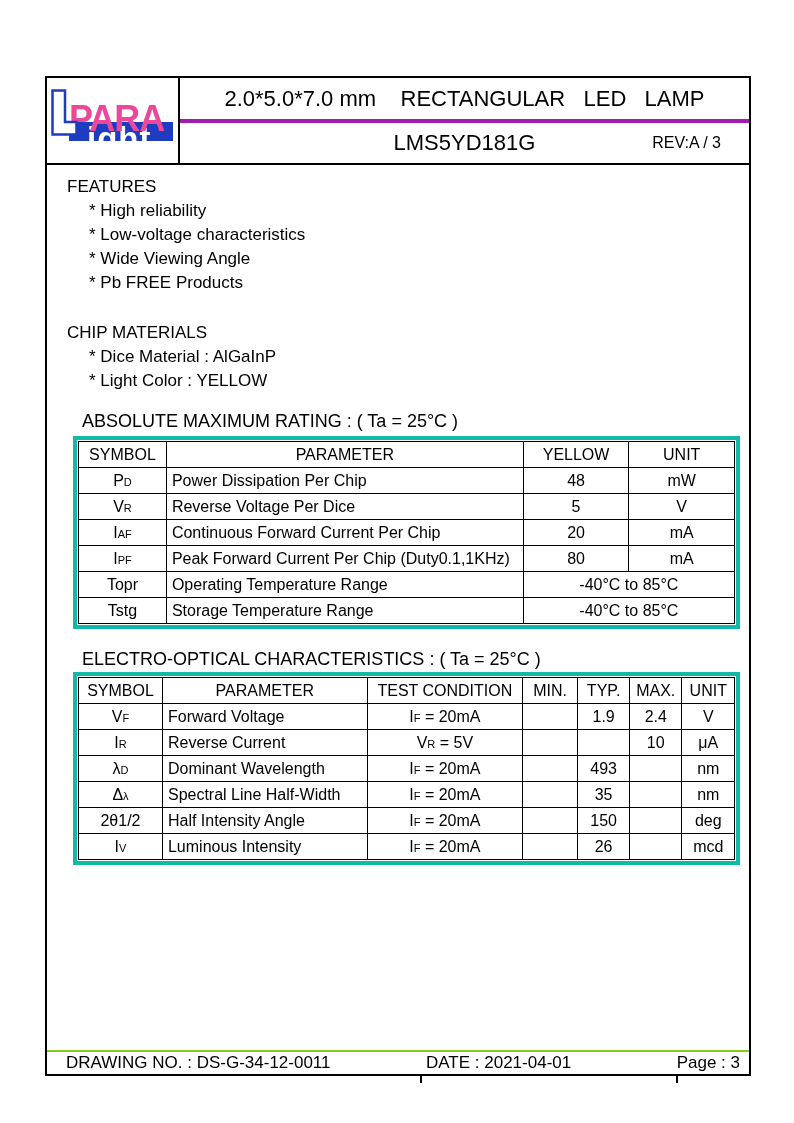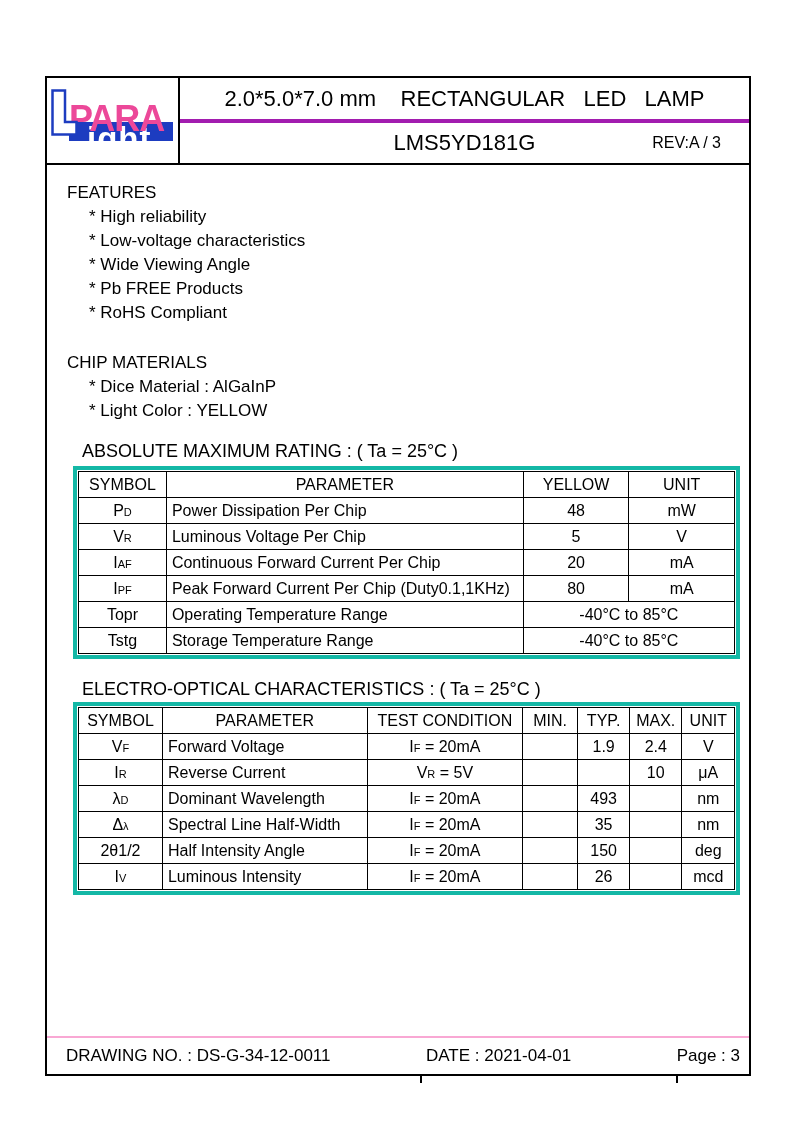--- a/index.html
+++ b/index.html
@@ -26,37 +26,37 @@
   }
   .logo-l { position:absolute; left:4px; top:11px; z-index:3; }
   .title-cell { flex:1; display:flex; flex-direction:column; }
   .title-row1 {
     height:45px; border-bottom:4px solid #a21caf; display:flex; align-items:center;
     justify-content:center; font-size:22px; white-space:pre;
   }
   .title-row2 { flex:1; position:relative; display:flex; align-items:center; justify-content:center; font-size:22px; }
   .rev { position:absolute; right:28px; top:50%; transform:translateY(-50%); font-size:16px; }
   
-  .doc-body { flex:1; padding-top:16px; overflow:hidden; }
+  .doc-body { flex:1; padding-top:10px; overflow:hidden; }
   .sec-heading { margin-left:20px; font-size:17px; line-height:24px; }
   .bullet { margin-left:42px; font-size:17px; line-height:24px; }
   .chip-section { margin-top:26px; }
   .tbl-heading { margin:16px 0 3px 35px; font-size:18px; line-height:24px; white-space:pre; }
   .tbl-heading.second { margin-top:18px; margin-bottom:1px; }
   .tbl-wrap { margin-left:26px; width:667px; border:4px solid #14b8a6; padding:1px; }
   table { width:100%; border-collapse:collapse; table-layout:fixed; }
   th, td {
     border:1.5px solid #000; height:26px; font-size:16px; font-weight:normal;
     padding:0; text-align:center; overflow:hidden; vertical-align:middle;
   }
   td.param { text-align:left; padding-left:5px; }
   .sub { font-size:11px; }
   .cond { white-space:pre; }
   
-  .doc-footer { height:38px; border-top:2px solid #f9a8d4; position:relative; font-size:17px; flex-shrink:0; }
+  .doc-footer { height:24px; border-top:2px solid #84cc16; position:relative; font-size:17px; flex-shrink:0; }
   .doc-footer span { position:absolute; top:50%; transform:translateY(-50%); white-space:pre; }
   .f-drawing { left:19px; }
   .f-date { left:379px; }
   .f-page { right:9px; }
   .tick { position:absolute; width:2px; height:7px; background:#000; top:1076px; }
   .tick-1 { left:420px; }
   .tick-2 { left:676px; }
 </style>
 </head>
 <body>
@@ -82,21 +82,20 @@
     </div>
 
     <div class="doc-body">
 
       <div class="features-section">
         <div class="sec-heading">FEATURES</div>
         <div class="bullet">* High reliability</div>
         <div class="bullet">* Low-voltage characteristics</div>
         <div class="bullet">* Wide Viewing Angle</div>
         <div class="bullet">* Pb FREE Products</div>
-        <div class="bullet">* RoHS Compliant</div>
       </div>
 
       <div class="chip-section">
         <div class="sec-heading">CHIP MATERIALS</div>
         <div class="bullet">* Dice Material : AlGaInP</div>
         <div class="bullet">* Light Color : YELLOW</div>
       </div>
 
       <div class="tbl-heading">ABSOLUTE MAXIMUM RATING : ( Ta = 25°C )</div>
       <div class="tbl-wrap">
@@ -115,21 +114,21 @@
             <th>UNIT</th>
           </tr>
           <tr>
             <td><span>P</span><span class="sub">D</span></td>
             <td class="param">Power Dissipation Per Chip</td>
             <td>48</td>
             <td>mW</td>
           </tr>
           <tr>
             <td><span>V</span><span class="sub">R</span></td>
-            <td class="param">Luminous Voltage Per Chip</td>
+            <td class="param">Reverse Voltage Per Dice</td>
             <td>5</td>
             <td>V</td>
           </tr>
           <tr>
             <td><span>I</span><span class="sub">AF</span></td>
             <td class="param">Continuous Forward Current Per Chip</td>
             <td>20</td>
             <td>mA</td>
           </tr>
           <tr>

